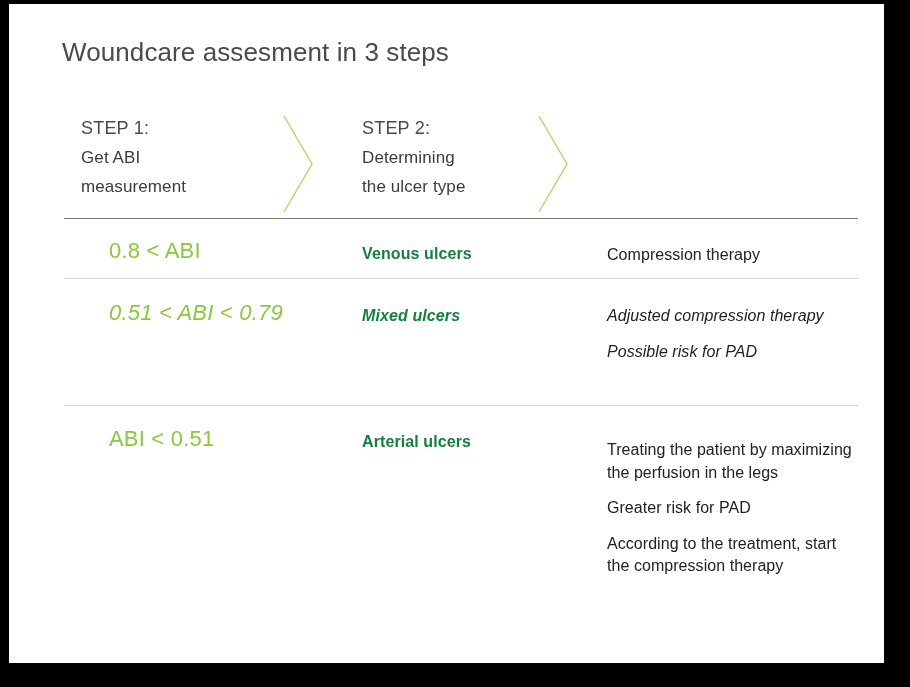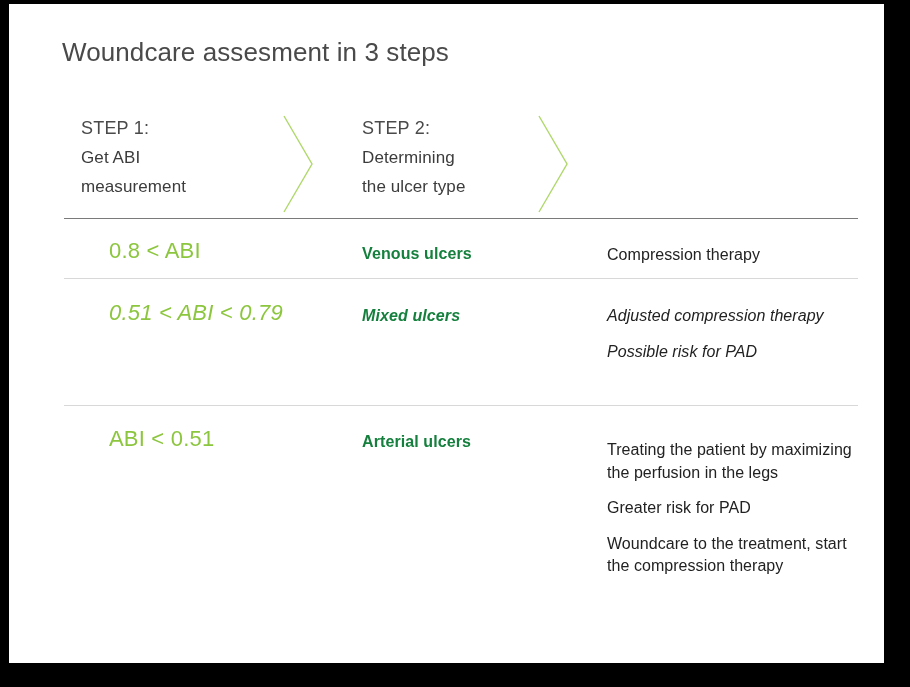--- a/index.html
+++ b/index.html
@@ -217,20 +217,20 @@
         <div class="cell col1" style="top:20px;">
           <span class="abi-value" style="color: rgb(140, 198, 62);">ABI &lt; 0.51</span>
         </div>
         <div class="cell col2" style="top:27px;">
           <span class="ulcer-type">Arterial ulcers</span>
         </div>
         <div class="cell col3" style="top:25px;margin-top:8px;">
           <ul class="treatment-list">
             <li class="treatment-item">Treating the patient by maximizing the perfusion in the legs</li>
             <li class="treatment-item">Greater risk for PAD</li>
-            <li class="treatment-item">Woundcare to the treatment, start the compression therapy</li>
+            <li class="treatment-item">According to the treatment, start the compression therapy</li>
           </ul>
         </div>
       </div>
 
     </div>
   </div>
 </div>
 
 </body></html>

